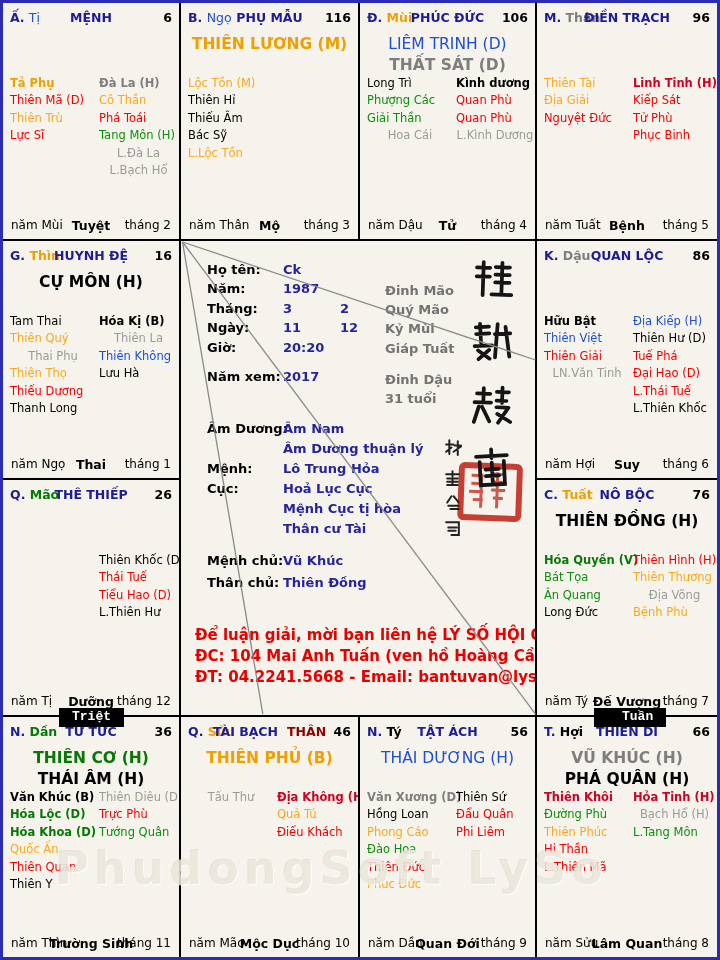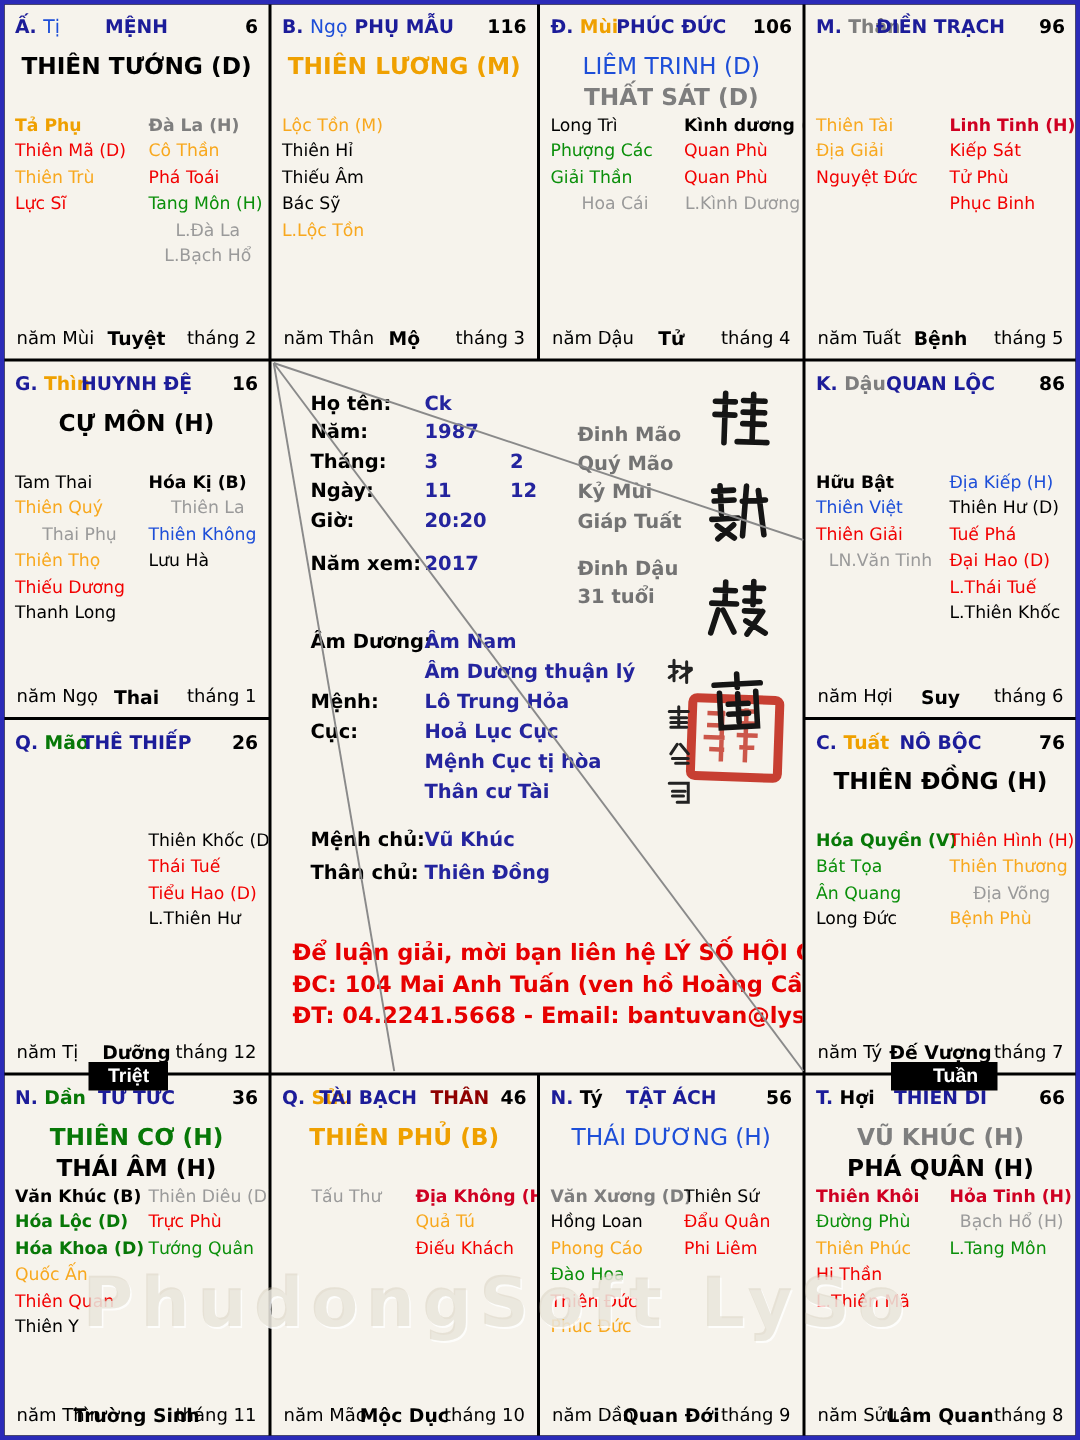--- a/index.html
+++ b/index.html
@@ -53,21 +53,21 @@
   
   .bigch{position:absolute;left:288px;z-index:2;}
   .bigch svg{display:block;}
   .smch{position:absolute;left:262px;z-index:2;}
   #seal{position:absolute;left:276px;top:221px;z-index:1;transform:rotate(2deg);}
   
   #lines{position:absolute;inset:0;z-index:5;pointer-events:none;}
   .badge{
     position:absolute;top:705px;z-index:6;background:#000;color:#fff;
     font-size:13px;font-weight:bold;padding:1px 13px 3px 13px;white-space:nowrap;
-    font-family:Liberation Sans, sans-serif;
+    font-family:Liberation Mono, monospace;
   }
   #badge-triet{left:56px;}
   #badge-tuan{left:591px;padding-left:28px;}
   #watermark{
     position:absolute;left:52px;top:838px;z-index:4;pointer-events:none;
     font-size:46px;font-weight:bold;letter-spacing:5px;
     color:rgba(205,196,176,0.38);text-shadow:1px 1px 0 rgba(255,255,255,0.8);
     white-space:nowrap;
   }
 </style>
@@ -186,23 +186,20 @@
         </svg>
       </div>
       <div id="contact">
           <div>Để luận giải, mời bạn liên hệ LÝ SỐ HỘI QUÁN.</div>
           <div>ĐC: 104 Mai Anh Tuấn (ven hồ Hoàng Cầu), Hà Nội.</div>
           <div>ĐT: 04.2241.5668 - Email: bantuvan@lyso.vn.</div>
         </div>
     </div>
   <div class="cell" style="grid-area: 1 / 1;">
         <div class="hdr"><span class="stem">Ấ. </span><span class="c-redb">Tị</span><span class="pname">MỆNH</span><span class="pnum">6</span></div>
-        <div class="mains">
-          <div class="c-blkb">THIÊN TƯỚNG (D)</div>
-        </div>
         <div class="cols">
           <div class="colL">
             <span class="star c-orgb">Tả Phụ</span>
             <span class="star c-red">Thiên Mã (D)</span>
             <span class="star c-org">Thiên Trù</span>
             <span class="star c-red">Lực Sĩ</span>
           </div>
           <div class="colR">
             <span class="star c-gryb">Đà La (H)</span>
             <span class="star c-org">Cô Thần</span>

